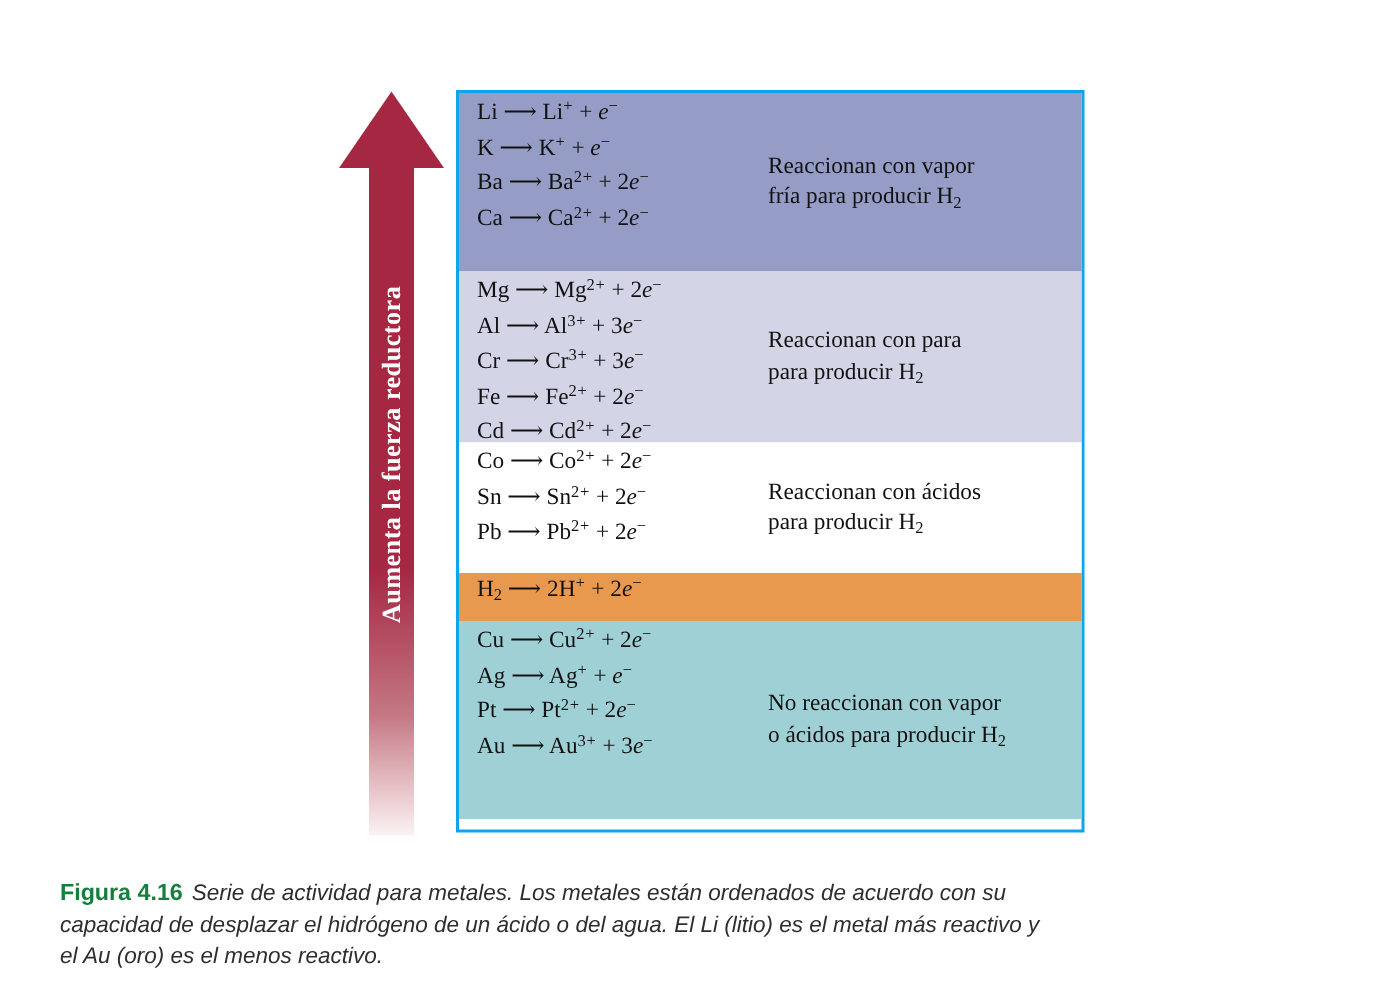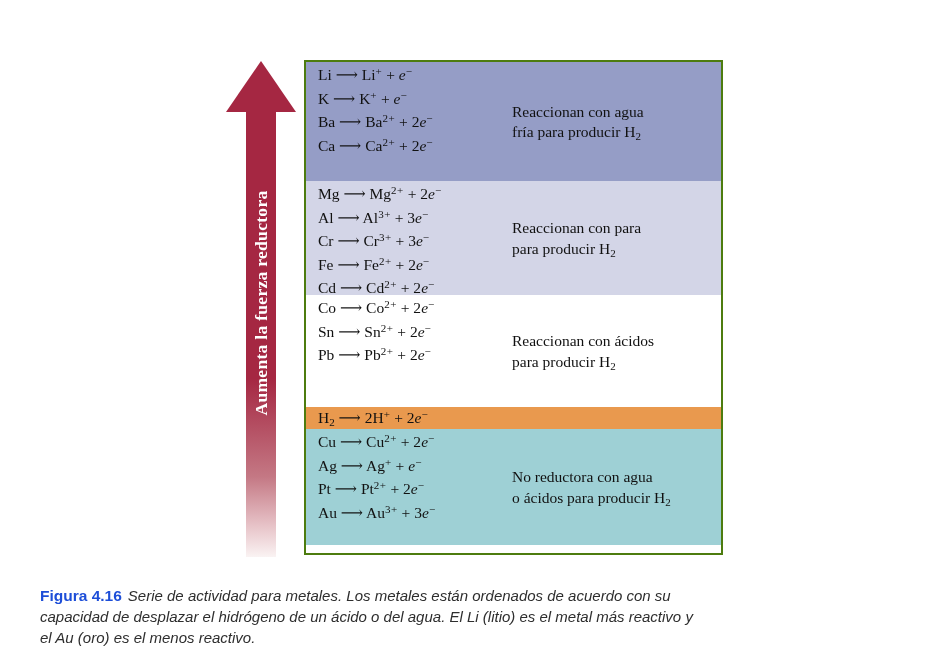--- a/index.html
+++ b/index.html
@@ -38,21 +38,21 @@
     font-weight: bold;
     font-size: 17.5px;
     letter-spacing: 0.3px;
   }
 
   
   .table {
     position: absolute;
     left: 304px; top: 60px;
     width: 419px; height: 495px;
-    border: 2px solid #4d7c0f;
+    border: 2px solid #0ea5e9;
     box-sizing: border-box;
     background: #ffffff;
   }
   .section { position: relative; width: 100%; box-sizing: border-box; }
   .eqs {
     position: absolute; left: 12px; top: 0; right: 0;
     padding-top: 1px;
     font-size: 15.5px;
     line-height: 23.6px;
     white-space: nowrap;
@@ -78,21 +78,21 @@
     font-family: "Liberation Sans", "DejaVu Sans", sans-serif;
     font-size: 15px;
     line-height: 21px;
     color: #2e2e2e;
     font-style: italic;
   }
   .caption b {
     font-style: normal;
     font-weight: bold;
     font-size: 15.5px;
-    color: #1d4ed8;
+    color: #15803d;
     padding-right: 6px;
   }
 </style>
 </head>
 <body>
 
 <div class="canvas" data-name="figure-activity-series">
 
   <div class="arrow-head" data-name="up-arrow-head-icon"></div>
   <div class="arrow-shaft" data-name="up-arrow-shaft"></div>
@@ -101,62 +101,62 @@
   <div class="table" data-name="activity-table">
 
   <div class="section" data-name="section-cold-water" style="background: rgb(149, 157, 198); height: 119px;">
         <div class="eqs" data-name="equation-list">
           <div class="eq" data-name="equation-row">Li ⟶ Li<sup>+</sup> + <i>e</i><sup>−</sup></div>
           <div class="eq" data-name="equation-row">K ⟶ K<sup>+</sup> + <i>e</i><sup>−</sup></div>
           <div class="eq" data-name="equation-row">Ba ⟶ Ba<sup>2+</sup> + 2<i>e</i><sup>−</sup></div>
           <div class="eq" data-name="equation-row">Ca ⟶ Ca<sup>2+</sup> + 2<i>e</i><sup>−</sup></div>
         </div>
         <div class="note" data-name="section-note">
-          <div data-name="note-line">Reaccionan con agua</div>
+          <div data-name="note-line">Reaccionan con vapor</div>
           <div data-name="note-line">fría para producir H<sub>2</sub></div>
         </div>
       </div>
       <div class="section" data-name="section-steam" style="background: rgb(211, 213, 231); height: 114px;">
         <div class="eqs" data-name="equation-list">
           <div class="eq" data-name="equation-row">Mg ⟶ Mg<sup>2+</sup> + 2<i>e</i><sup>−</sup></div>
           <div class="eq" data-name="equation-row">Al ⟶ Al<sup>3+</sup> + 3<i>e</i><sup>−</sup></div>
           <div class="eq" data-name="equation-row">Cr ⟶ Cr<sup>3+</sup> + 3<i>e</i><sup>−</sup></div>
           <div class="eq" data-name="equation-row">Fe ⟶ Fe<sup>2+</sup> + 2<i>e</i><sup>−</sup></div>
           <div class="eq" data-name="equation-row">Cd ⟶ Cd<sup>2+</sup> + 2<i>e</i><sup>−</sup></div>
         </div>
         <div class="note" data-name="section-note">
           <div data-name="note-line">Reaccionan con para</div>
           <div data-name="note-line">para producir H<sub>2</sub></div>
         </div>
       </div>
-      <div class="section" data-name="section-acids" style="background: rgb(255, 255, 255); height: 112px;">
+      <div class="section" data-name="section-acids" style="background: rgb(255, 255, 255); height: 87px;">
         <div class="eqs" data-name="equation-list">
           <div class="eq" data-name="equation-row">Co ⟶ Co<sup>2+</sup> + 2<i>e</i><sup>−</sup></div>
           <div class="eq" data-name="equation-row">Sn ⟶ Sn<sup>2+</sup> + 2<i>e</i><sup>−</sup></div>
           <div class="eq" data-name="equation-row">Pb ⟶ Pb<sup>2+</sup> + 2<i>e</i><sup>−</sup></div>
         </div>
         <div class="note" data-name="section-note">
           <div data-name="note-line">Reaccionan con ácidos</div>
           <div data-name="note-line">para producir H<sub>2</sub></div>
         </div>
       </div>
-      <div class="section" data-name="section-hydrogen" style="background: rgb(233, 153, 78); height: 22px;">
+      <div class="section" data-name="section-hydrogen" style="background: rgb(233, 153, 78); height: 32px;">
         <div class="eqs" data-name="equation-list">
           <div class="eq" data-name="equation-row">H<sub>2</sub> ⟶ 2H<sup>+</sup> + 2<i>e</i><sup>−</sup></div>
         </div>
       </div>
-      <div class="section" data-name="section-no-react" style="background: rgb(158, 208, 213); height: 116px;">
+      <div class="section" data-name="section-no-react" style="background: rgb(158, 208, 213); height: 132px;">
         <div class="eqs" data-name="equation-list">
           <div class="eq" data-name="equation-row">Cu ⟶ Cu<sup>2+</sup> + 2<i>e</i><sup>−</sup></div>
           <div class="eq" data-name="equation-row">Ag ⟶ Ag<sup>+</sup> + <i>e</i><sup>−</sup></div>
           <div class="eq" data-name="equation-row">Pt ⟶ Pt<sup>2+</sup> + 2<i>e</i><sup>−</sup></div>
           <div class="eq" data-name="equation-row">Au ⟶ Au<sup>3+</sup> + 3<i>e</i><sup>−</sup></div>
         </div>
         <div class="note" data-name="section-note">
-          <div data-name="note-line">No reductora con agua</div>
+          <div data-name="note-line">No reaccionan con vapor</div>
           <div data-name="note-line">o ácidos para producir H<sub>2</sub></div>
         </div>
       </div>
     </div>
 
   <div class="caption" data-name="figure-caption">
     <b data-name="figure-number">Figura 4.16</b><span data-name="caption-lines">Serie de actividad para metales. Los metales están ordenados de acuerdo con su<br>capacidad de desplazar el hidrógeno de un ácido o del agua. El Li (litio) es el metal más reactivo y<br>el Au (oro) es el menos reactivo.</span>
   </div>
 
 </div>

